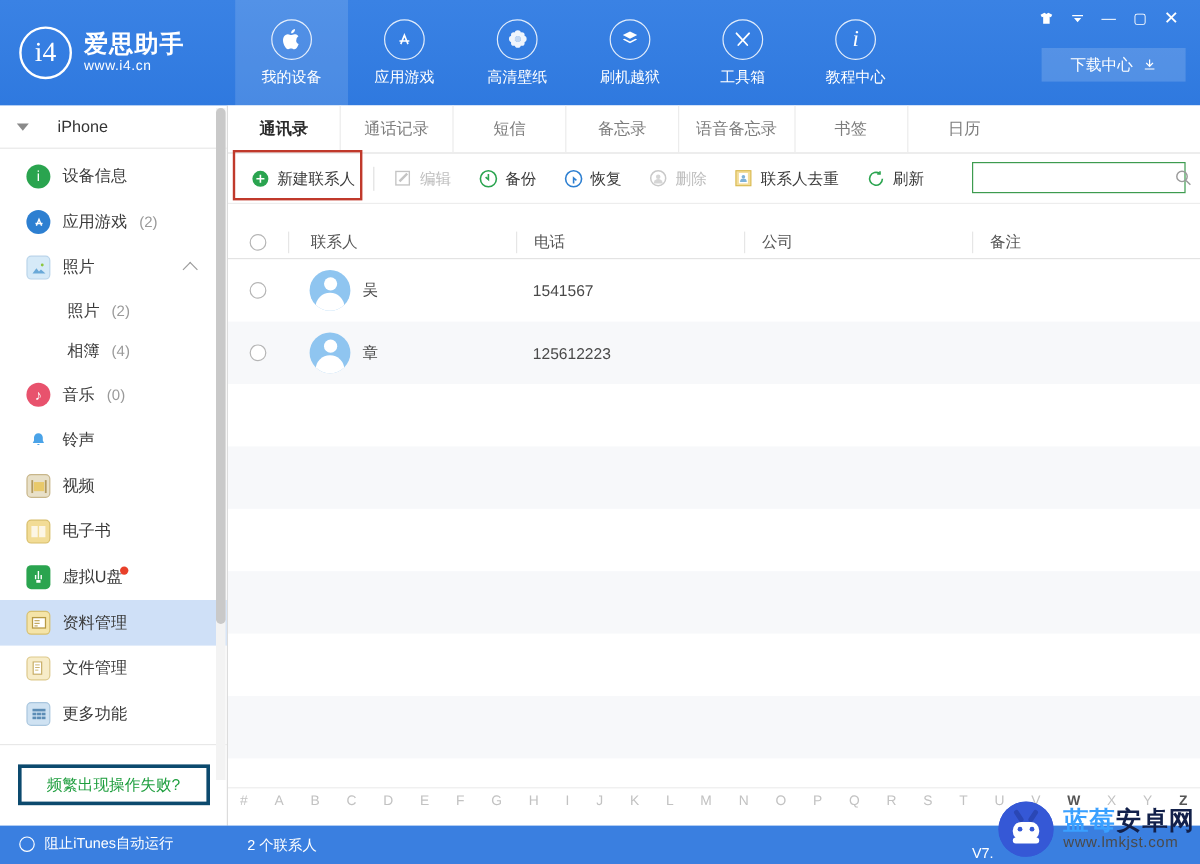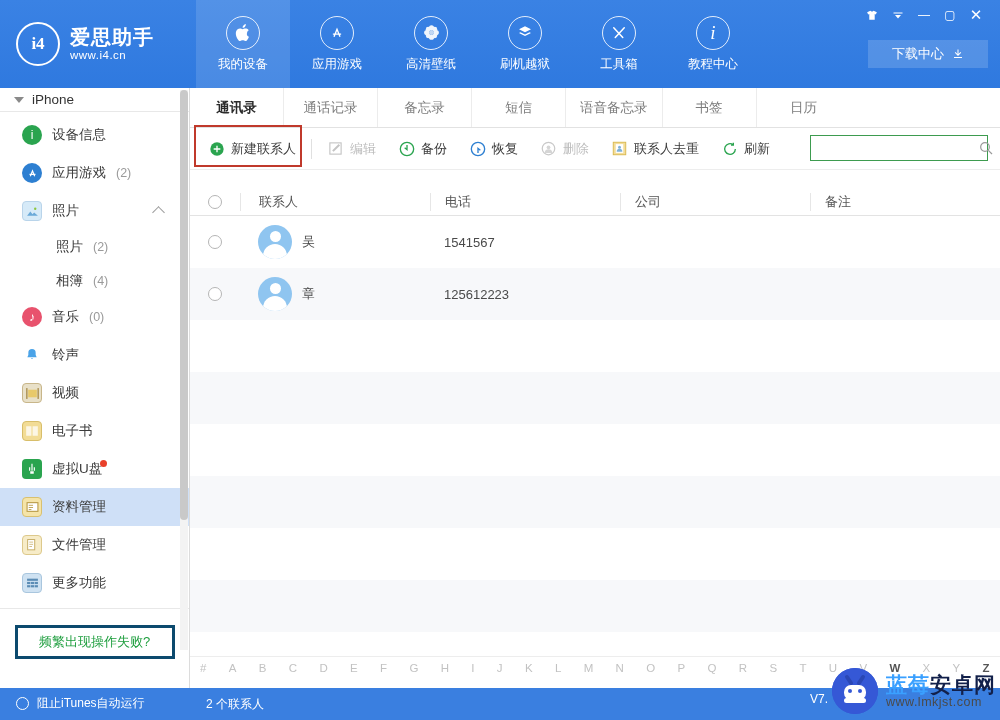--- a/index.html
+++ b/index.html
@@ -19,21 +19,21 @@
     background: #2f7fe0;
     background: linear-gradient(180deg,#3a82e4 0%, #2f79df 100%);
   }
   .logo-zone {
     position: absolute; left: 0; top: 0; width: 190px; height: 88px;
     display: flex; align-items: center; padding-left: 16px; gap: 10px;
   }
   .logo-circle {
     width: 44px; height: 44px; border-radius: 50%;
     border: 2px solid #ffffff; display: flex; align-items: center; justify-content: center;
-    color: #fff; font-size: 17px; font-weight: bold; font-family: "Liberation Serif", serif;
+    color: #fff; font-size: 23px; font-weight: normal; font-family: "Liberation Serif", serif;
     flex: none;
   }
   .logo-text { color: #fff; line-height: 1.15; }
   .logo-title { font-size: 20px; font-weight: bold; letter-spacing: 1px; }
   .logo-url { font-size: 11.5px; letter-spacing: 0.5px; }
 
   .nav { position: absolute; left: 196px; top: 0; height: 88px; display: flex; }
   .nav-item {
     width: 94px; height: 88px; display: flex; flex-direction: column;
     align-items: center; justify-content: center; gap: 6px; cursor: pointer;
@@ -57,21 +57,21 @@
     background: rgba(255,255,255,0.16); color: #fff; font-size: 13px;
     display: flex; align-items: center; justify-content: center; gap: 8px; cursor: pointer;
   }
 
   
   .sidebar {
     position: absolute; left: 0; top: 88px; width: 190px; height: 600px;
     background: #fff; border-right: 1px solid #dcdcdc;
   }
   .device-row {
-    height: 24px; display: flex; align-items: center; gap: 8px; padding-left: 14px;
+    height: 36px; display: flex; align-items: center; gap: 24px; padding-left: 14px;
     border-bottom: 1px solid #e8e8e8; cursor: pointer;
   }
   .caret { width: 0; height: 0; border-left: 5px solid transparent; border-right: 5px solid transparent; border-top: 6px solid #8a8a8a; }
   .device-name { font-size: 13.5px; color: #333; }
 
   .side-list { padding-top: 4px; }
   .side-item {
     height: 38px; display: flex; align-items: center; gap: 10px; padding-left: 22px;
     cursor: pointer; position: relative;
   }
@@ -162,21 +162,21 @@
   .alpha span.on { color: #555; font-weight: bold; }
 
   
   .statusbar {
     position: absolute; left: 0; top: 688px; width: 1000px; height: 32px;
     background: #3a7fe0; color: #fff; font-size: 12px;
   }
   .sb-left { position: absolute; left: 16px; top: 7px; display: flex; align-items: center; gap: 8px; }
   .sb-ring { width: 13px; height: 13px; border-radius: 50%; border: 1.5px solid #fff; }
   .sb-mid { position: absolute; left: 206px; top: 8px; }
-  .sb-ver { position: absolute; right: 172px; top: 4px; text-align: center; }
+  .sb-ver { position: absolute; right: 172px; top: 16px; text-align: center; }
 
   .watermark { position: absolute; right: 4px; top: 668px; display: flex; align-items: center; gap: 8px; }
   .wm-logo { width: 46px; height: 46px; border-radius: 50%; background: #3558d6; position: relative; flex: none; }
   .wm-text { line-height: 1.1; }
   .wm-t1 { font-size: 21px; font-weight: bold; letter-spacing: 1px; }
   .wm-t1 .b { color: #3aa0ff; }
   .wm-t1 .d { color: #12204a; }
   .wm-t2 { font-size: 12.5px; color: #4a4a4a; letter-spacing: 0.5px; }
 </style>
 </head>
@@ -410,22 +410,22 @@
     <div class="side-scroll">
       <div class="side-thumb"></div>
     </div>
   </div>
 
   <div class="main">
 
     <div class="tabs">
       <div class="tab active">通讯录</div>
       <div class="tab">通话记录</div>
+      <div class="tab">短信</div>
       <div class="tab">备忘录</div>
-      <div class="tab">短信</div>
       <div class="tab">语音备忘录</div>
       <div class="tab">书签</div>
       <div class="tab" style="border-right:0;">日历</div>
     </div>
 
     <div class="toolbar">
       <div class="tool">
         <span class="tool-ico">
           <svg width="16" height="16" viewBox="0 0 24 24">
               <circle cx="12" cy="12" r="10" fill="#2aa44f"></circle>

